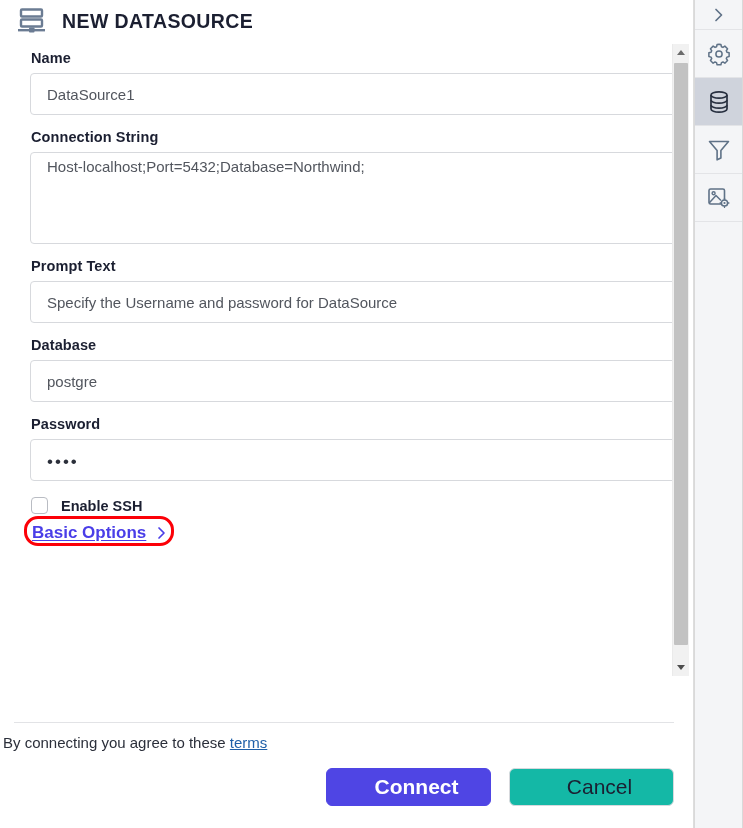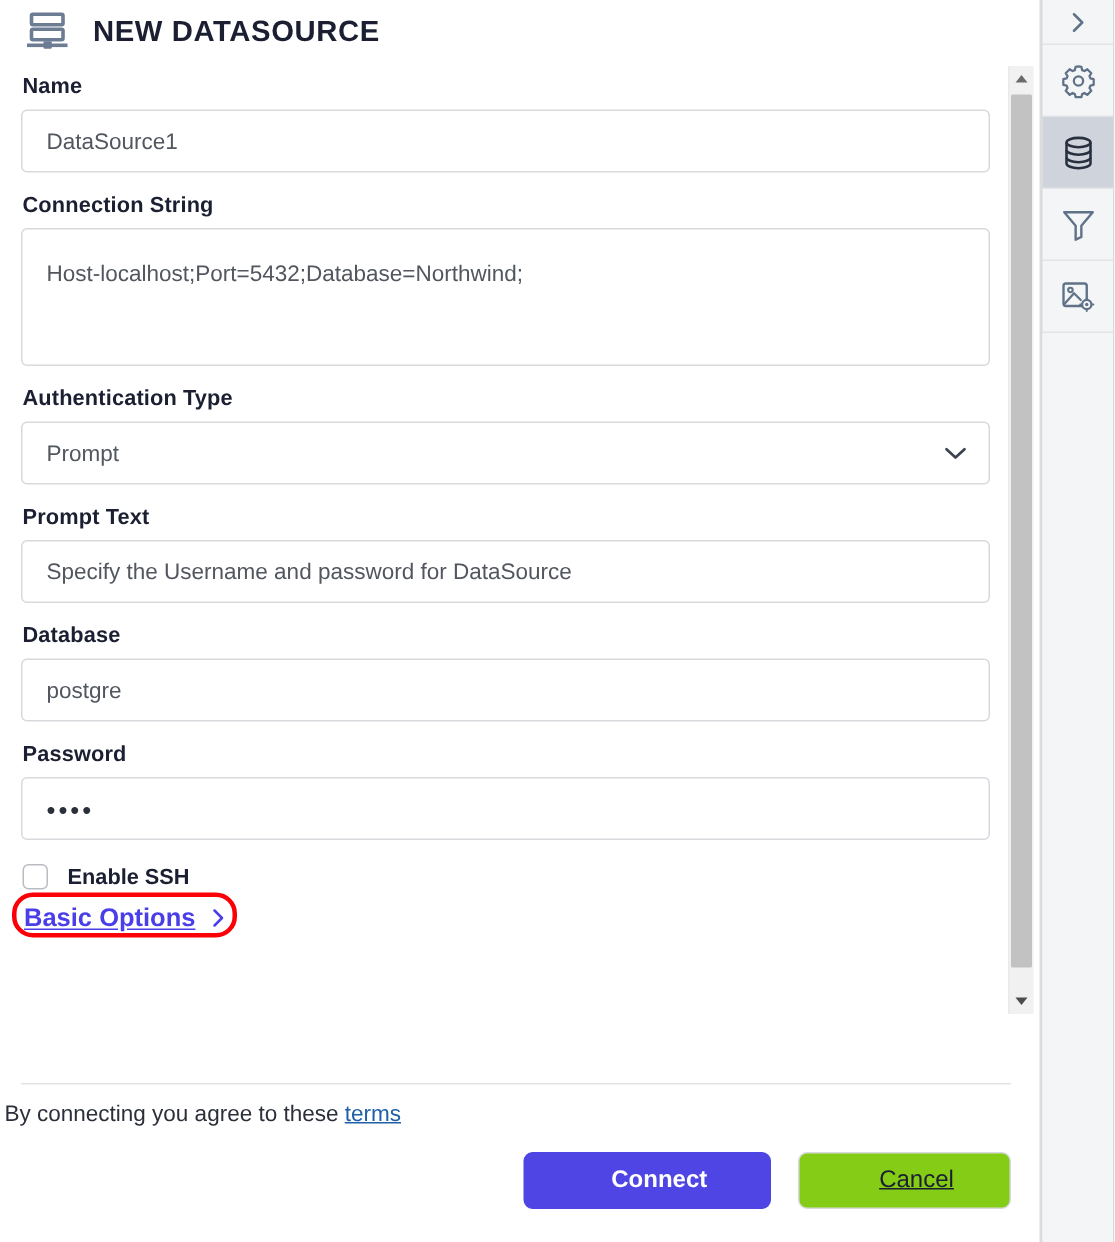--- a/index.html
+++ b/index.html
@@ -49,21 +49,21 @@
     font-weight: bold;
     letter-spacing: 0.4px;
     color: #1b1f31;
     margin-left: 12px;
     font-family: "Liberation Sans", sans-serif;
   }
 
   
   .form-scroll {
     position: absolute;
-    left: 0;
+    left: 16px;
     top: 44px;
     width: 694px;
     height: 632px;
     box-sizing: border-box;
     overflow: hidden;
   }
   .form-inner {
     padding: 6px 35px 0 14px;
   }
 
@@ -84,21 +84,21 @@
     background: #ffffff;
     display: flex;
     align-items: center;
     padding: 0 16px;
     font-size: 15px;
     color: #52565e;
   }
   .input-box.textarea {
     height: 92px;
     align-items: flex-start;
-    padding-top: 20px;
+    padding-top: 4px;
     line-height: 1.3;
   }
   .input-box.select {
     justify-content: space-between;
     padding-right: 12px;
   }
   .select-caret {
     display: flex; align-items: center;
   }
   .pw-dots {
@@ -185,41 +185,40 @@
     position: absolute;
     right: 19px;
     top: 768px;
     display: flex;
     gap: 18px;
   }
   .btn {
     box-sizing: border-box;
     height: 38px;
     border-radius: 6px;
-    font-size: 16px;
+    font-size: 21px;
     font-weight: bold;
     display: flex;
     align-items: center;
     justify-content: center;
     cursor: pointer;
     padding-left: 16px;
   }
   .btn-primary {
     width: 165px;
     background: #4f45e4;
     color: #ffffff;
     border: 1px solid #4f45e4;
   }
   .btn-secondary {
-    width: 142px;
-    background: #84cc16;
+    width: 165px;
+    background: #14b8a6;
     color: #1b1f31;
     border: 1px solid #d7d9dd;
     font-weight: normal;
-    text-decoration: underline;
   }
 
   
   .scrollbar {
     position: absolute;
     left: 672px;
     top: 44px;
     width: 17px;
     height: 632px;
     background: #f1f1f1;
@@ -309,31 +308,20 @@
         <div class="field">
           <div class="field-label">Name</div>
           <div class="input-box" placeholder="Name">DataSource1</div>
         </div>
 
         <div class="field">
           <div class="field-label">Connection String</div>
           <div class="input-box textarea" placeholder="Connection String">Host-localhost;Port=5432;Database=Northwind;</div>
         </div>
 
-        <div class="field">
-          <div class="field-label">Authentication Type</div>
-          <div class="input-box select">
-            <span>Prompt</span>
-            <span class="select-caret">
-              <svg width="20" height="20" viewBox="0 0 20 20">
-                <path d="M4 7.5 L10 13 L16 7.5" fill="none" stroke="#3c4250" stroke-width="1.8" stroke-linecap="round" stroke-linejoin="round"></path>
-              </svg>
-            </span>
-          </div>
-        </div>
 
         <div class="field">
           <div class="field-label">Prompt Text</div>
           <div class="input-box" placeholder="Prompt Text">Specify the Username and password for DataSource</div>
         </div>
 
         <div class="field">
           <div class="field-label">Database</div>
           <div class="input-box" placeholder="Username">postgre</div>
         </div>

